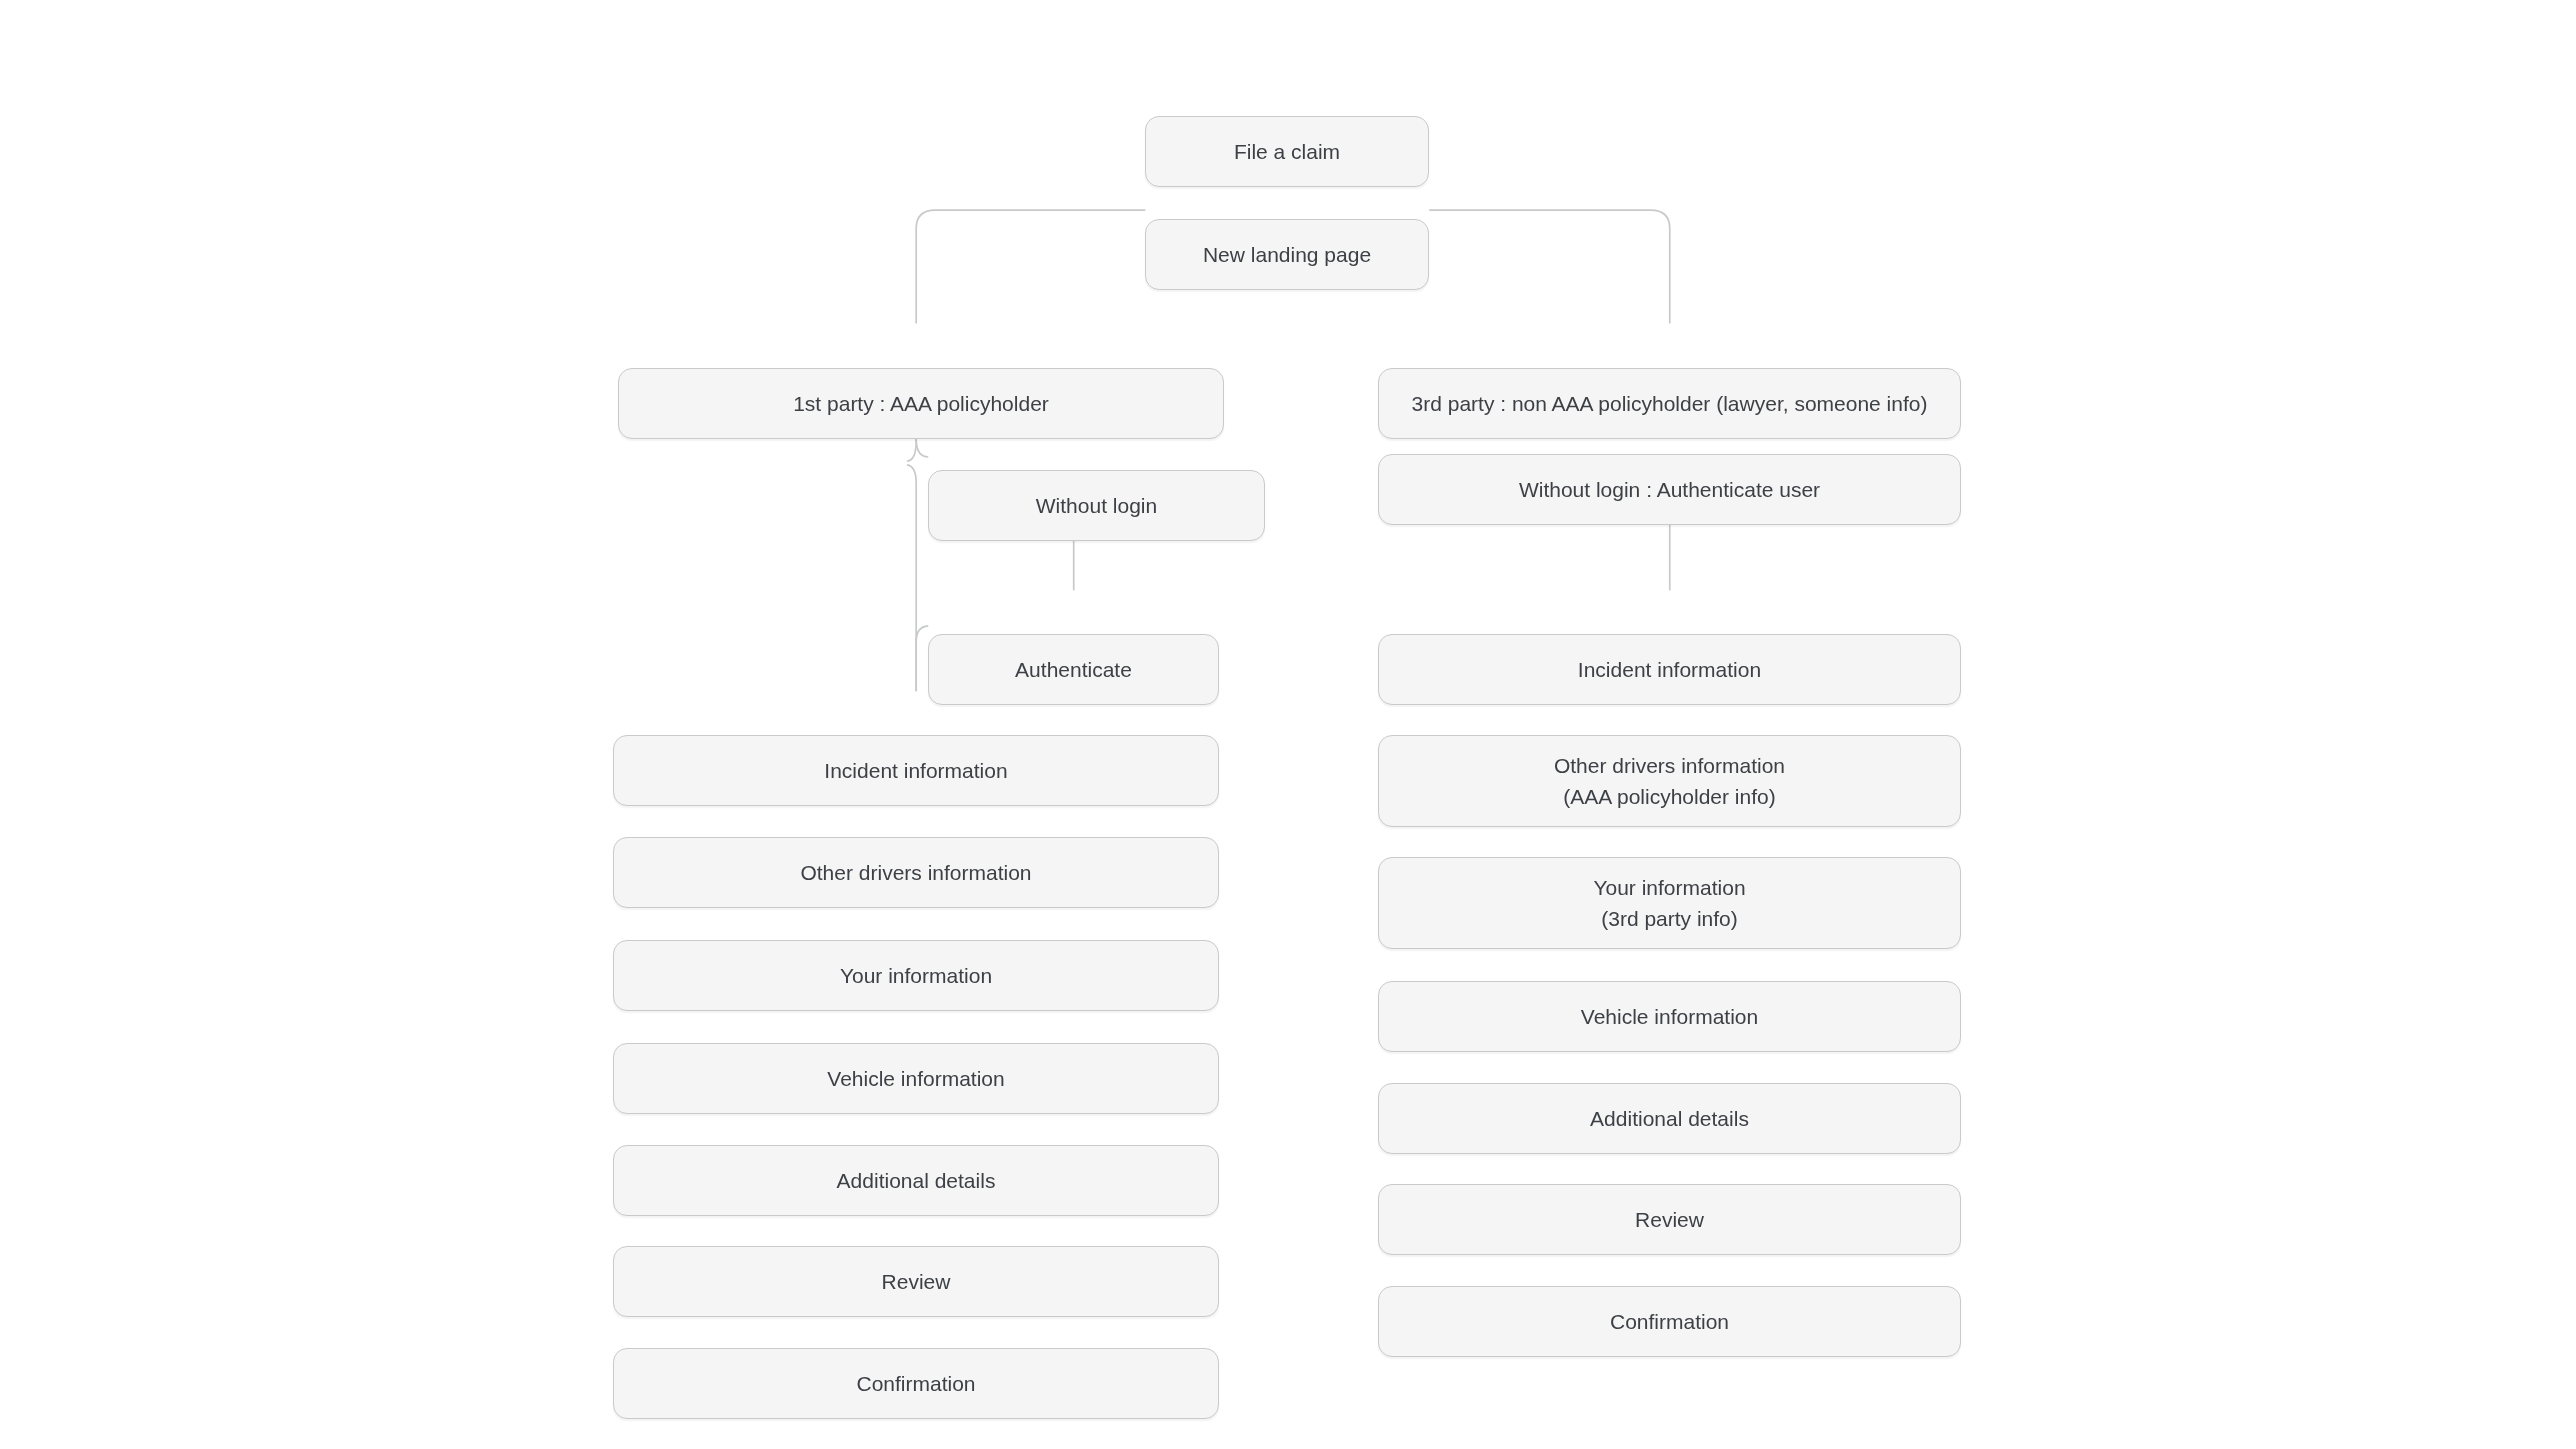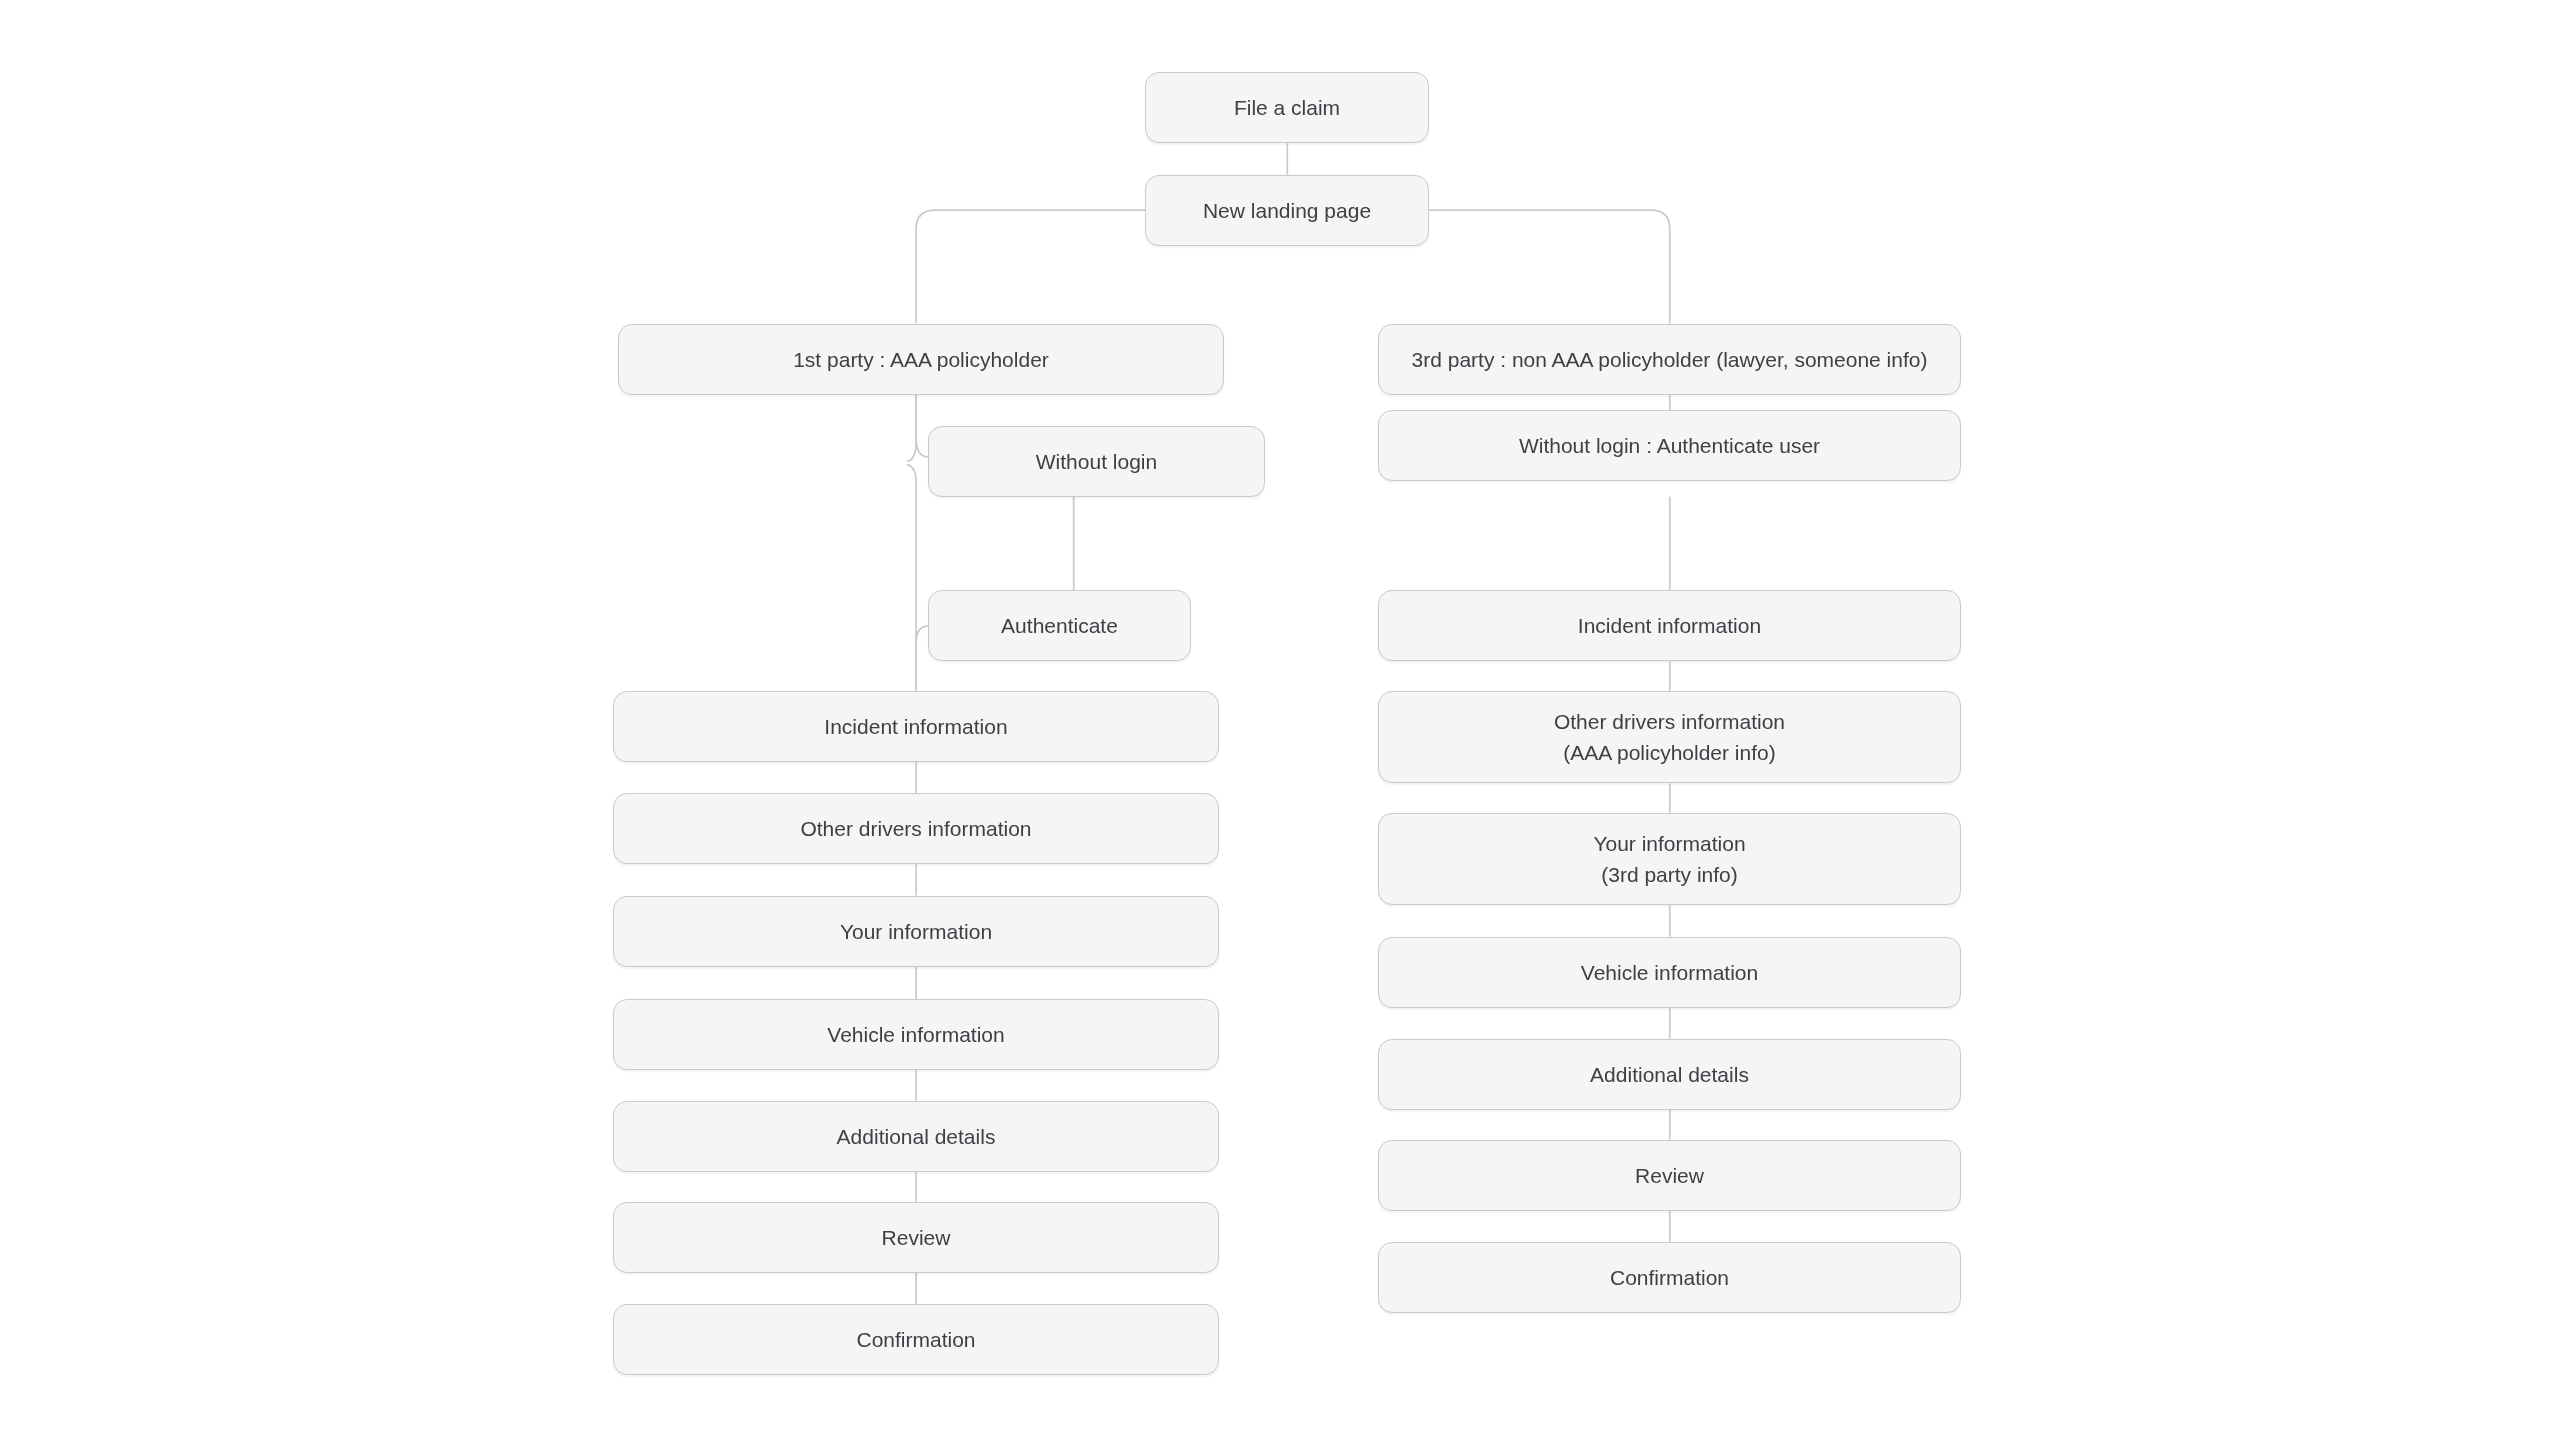--- a/index.html
+++ b/index.html
@@ -18,20 +18,21 @@
   }
   .node{
     position:absolute;
     box-sizing:border-box;
     background:var(--box-bg,#f5f5f6);
     border:1.4px solid var(--box-border,#c9cacc);
     border-radius:14px;
     display:flex;align-items:center;justify-content:center;
     text-align:center;
     box-shadow:0 1.4px 1.4px rgba(0,0,0,0.05);
+    margin-top:44px;
   }
   .lbl{
     font-size:21px;
     line-height:31px;
     color:var(--text,#3d4045);
     white-space:pre-line;
   }
 </style>
 </head>
 <body>
@@ -71,21 +72,21 @@
     </div>
   <div class="node" style="left:618px;top:324px;width:606px;height:71px">
       <span class="lbl">1st party : AAA policyholder</span>
     </div>
   <div class="node" style="left:1378px;top:324px;width:583px;height:71px">
       <span class="lbl">3rd party : non AAA policyholder (lawyer, someone info)</span>
     </div>
   <div class="node" style="left:928px;top:426px;width:337px;height:71px">
       <span class="lbl">Without login</span>
     </div>
-  <div class="node" style="left:928px;top:590px;width:263px;height:71px">
+  <div class="node" style="left:928px;top:590px;width:291px;height:71px">
       <span class="lbl">Authenticate</span>
     </div>
   <div class="node" style="left:613px;top:691px;width:606px;height:71px">
       <span class="lbl">Incident information</span>
     </div>
   <div class="node" style="left:613px;top:793px;width:606px;height:71px">
       <span class="lbl">Other drivers information</span>
     </div>
   <div class="node" style="left:613px;top:896px;width:606px;height:71px">
       <span class="lbl">Your information</span>

